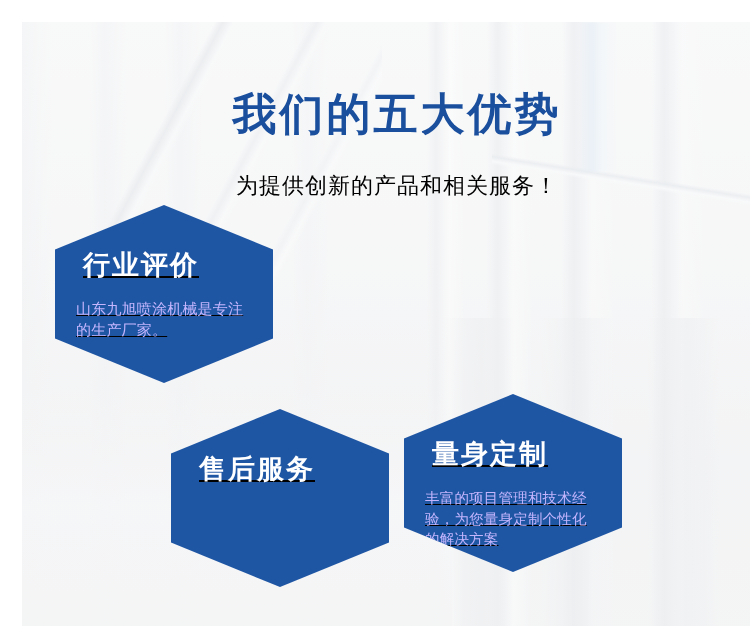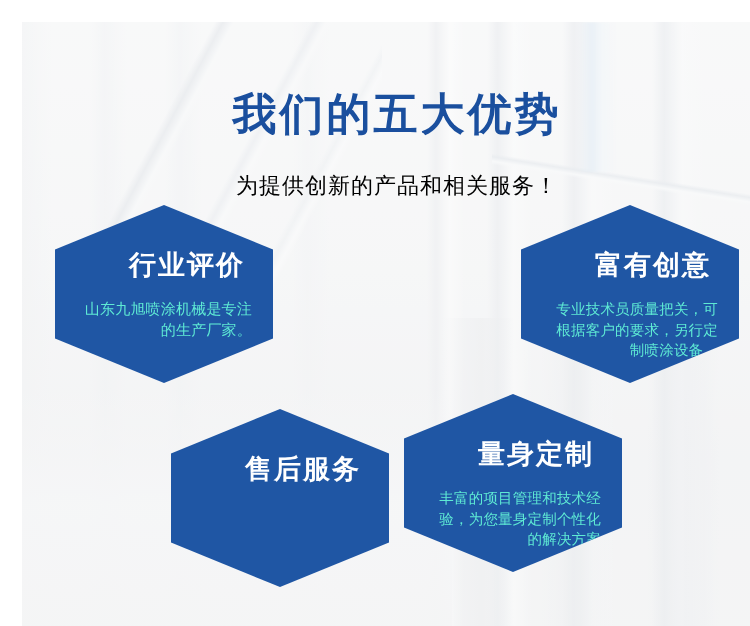--- a/index.html
+++ b/index.html
@@ -140,37 +140,38 @@
     -webkit-clip-path:polygon(50% 0%, 100% 25%, 100% 75%, 50% 100%, 0% 75%, 0% 25%);
     clip-path:polygon(50% 0%, 100% 25%, 100% 75%, 50% 100%, 0% 75%, 0% 25%);
     z-index:3;
   }
   .hex.r2 { z-index:4; }
 
   .hex-inner {
     position:absolute;
     left:6px; right:6px;
     top:22px;
-    text-align:right;
+    text-align:left;
+    text-decoration:underline;
   }
   .hex-title {
     font-family:"DejaVu Sans", sans-serif;
     font-size:27px;
     line-height:32px;
     font-weight:bold;
     letter-spacing:2px;
     color:#ffffff;
   }
   .hex-body {
     margin-top:7px;
     font-family:"DejaVu Serif", serif;
     font-size:15px;
     line-height:21px;
     letter-spacing:.2px;
-    color:#5eead4;
+    color:#c4b5fd;
     padding:0 4px;
   }
   .hex-body.tight { font-size:14.5px; line-height:20.5px; }
 
   
   #hex1 { left:33px;  top:183px; }
   #hex2 { left:266px; top:183px; }
   #hex3 { left:499px; top:183px; }
   
   #hex4 { left:149px; top:387px; }
@@ -197,26 +198,20 @@
   </div>
 
   <div class="hex" id="hex1">
     <div class="hex-inner">
       <div class="hex-title">行业评价</div>
       <div class="hex-body">山东九旭喷涂机械是专注的生产厂家。</div>
     </div>
   </div>
 
 
-  <div class="hex" id="hex3">
-    <div class="hex-inner">
-      <div class="hex-title">富有创意</div>
-      <div class="hex-body tight">专业技术员质量把关，可根据客户的要求，另行定制喷涂设备。</div>
-    </div>
-  </div>
 
   <div class="hex r2" id="hex4">
     <div class="hex-inner">
       <div class="hex-title">售后服务</div>
     </div>
   </div>
 
   <div class="hex r2" id="hex5">
     <div class="hex-inner">
       <div class="hex-title">量身定制</div>

